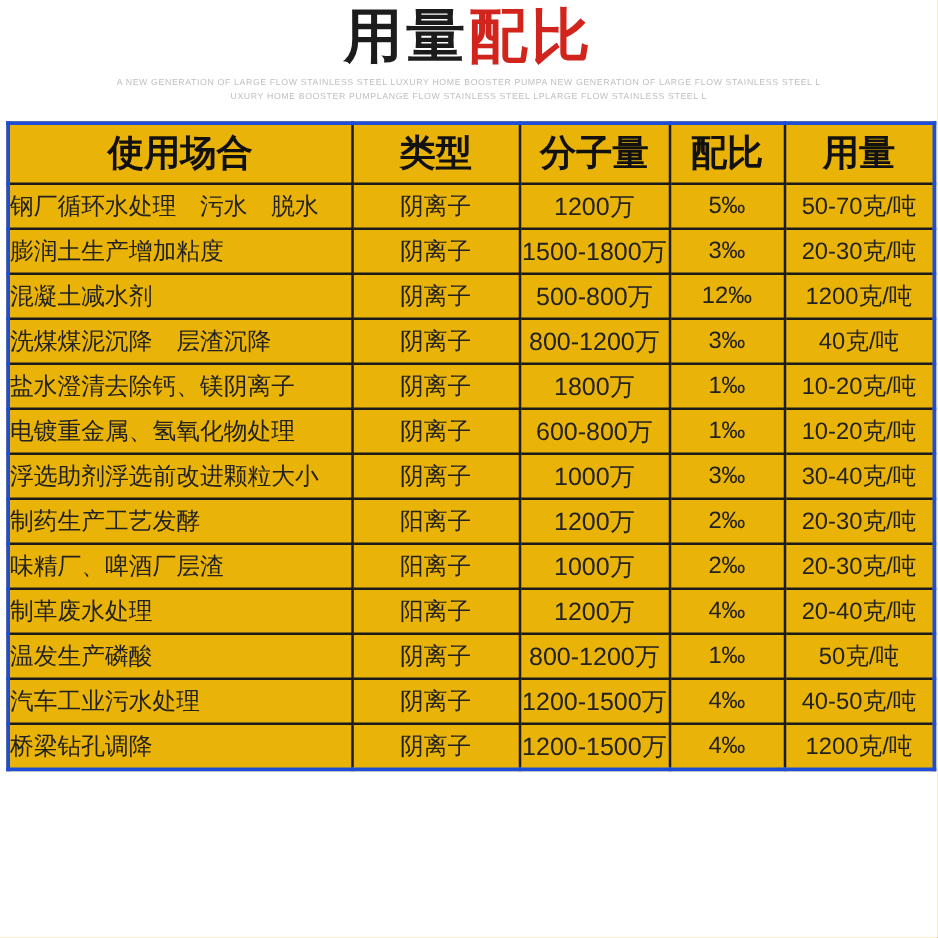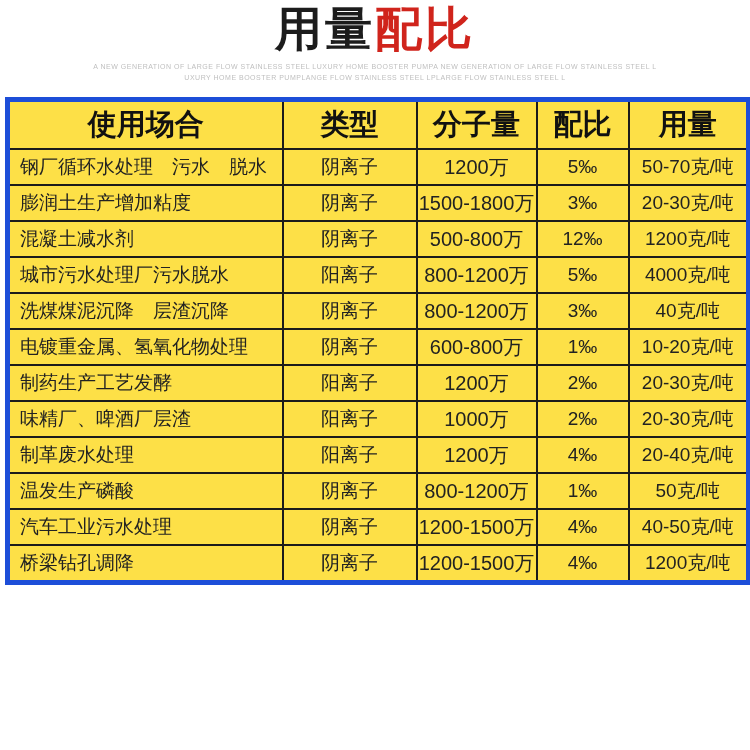--- a/index.html
+++ b/index.html
@@ -35,22 +35,22 @@
     line-height: 1.6;
     letter-spacing: 0.5px;
     white-space: nowrap;
     overflow: hidden;
   }
   table.dosage {
     border-collapse: collapse;
     table-layout: fixed;
     margin: 14px 0 0 5px;
     width: 741px;
-    border: 5px solid #1d4ed8;
-    background: #fde047;
+    border: 3px solid #1d4ed8;
+    background: #eab308;
   }
   table.dosage th, table.dosage td {
     border: 2px solid #1b1b1b;
     color: #222222;
     text-align: center;
     vertical-align: middle;
     overflow: hidden;
     white-space: nowrap;
     padding: 0;
   }
@@ -60,21 +60,20 @@
     font-weight: 700;
     color: #111111;
   }
   table.dosage tbody td {
     height: 34px;
     font-size: 19px;
     font-weight: 400;
   }
   table.dosage tbody td.c-scene {
     text-align: left;
-    padding-left: 10px;
   }
   table.dosage tbody td.c-mw { font-size: 20px; }
 </style>
 </head>
 <body>
 
 <div class="page">
 
   <div class="title-wrap">
     <span class="title-black" style="color: rgb(28, 28, 28);">用量</span><span class="title-red" style="color: rgb(208, 36, 28);">配比</span>
@@ -118,39 +117,46 @@
       <td class="c-dose">20-30克/吨</td>
     </tr>
         <tr>
       <td class="c-scene">混凝土减水剂</td>
       <td class="c-type">阴离子</td>
       <td class="c-mw">500-800万</td>
       <td class="c-ratio">12‰</td>
       <td class="c-dose">1200克/吨</td>
     </tr>
         <tr>
-      <td class="c-scene">城市污水处理厂污水脱水</td>
-      <td class="c-type">阳离子</td>
-      <td class="c-mw">800-1200万</td>
-      <td class="c-ratio">5‰</td>
-      <td class="c-dose">4000克/吨</td>
-    </tr>
-        <tr>
       <td class="c-scene">洗煤煤泥沉降　层渣沉降</td>
       <td class="c-type">阴离子</td>
       <td class="c-mw">800-1200万</td>
       <td class="c-ratio">3‰</td>
       <td class="c-dose">40克/吨</td>
     </tr>
         <tr>
+      <td class="c-scene">盐水澄清去除钙、镁阴离子</td>
+      <td class="c-type">阴离子</td>
+      <td class="c-mw">1800万</td>
+      <td class="c-ratio">1‰</td>
+      <td class="c-dose">10-20克/吨</td>
+    </tr>
+        <tr>
       <td class="c-scene">电镀重金属、氢氧化物处理</td>
       <td class="c-type">阴离子</td>
       <td class="c-mw">600-800万</td>
       <td class="c-ratio">1‰</td>
       <td class="c-dose">10-20克/吨</td>
+    </tr>
+        <tr>
+      <td class="c-scene">浮选助剂浮选前改进颗粒大小</td>
+      <td class="c-type">阴离子</td>
+      <td class="c-mw">1000万</td>
+      <td class="c-ratio">3‰</td>
+      <td class="c-dose">30-40克/吨</td>
     </tr>
         <tr>
       <td class="c-scene">制药生产工艺发酵</td>
       <td class="c-type">阳离子</td>
       <td class="c-mw">1200万</td>
       <td class="c-ratio">2‰</td>
       <td class="c-dose">20-30克/吨</td>
     </tr>
         <tr>
       <td class="c-scene">味精厂、啤酒厂层渣</td>

